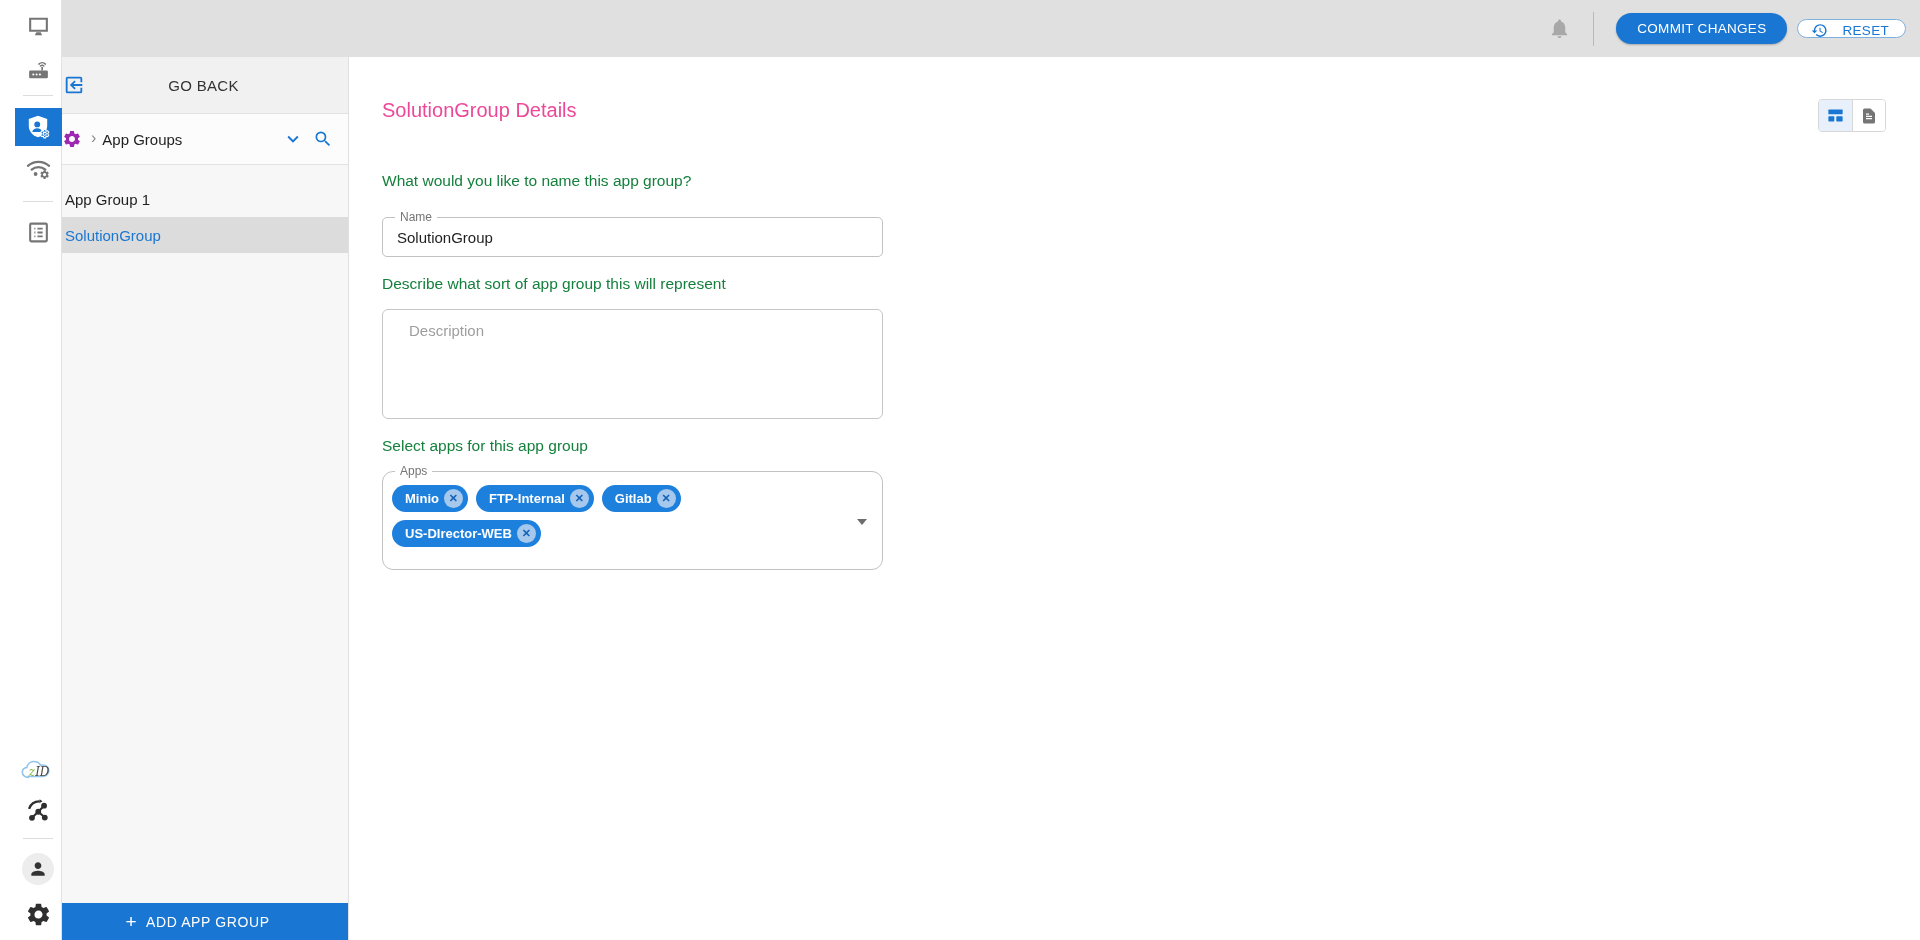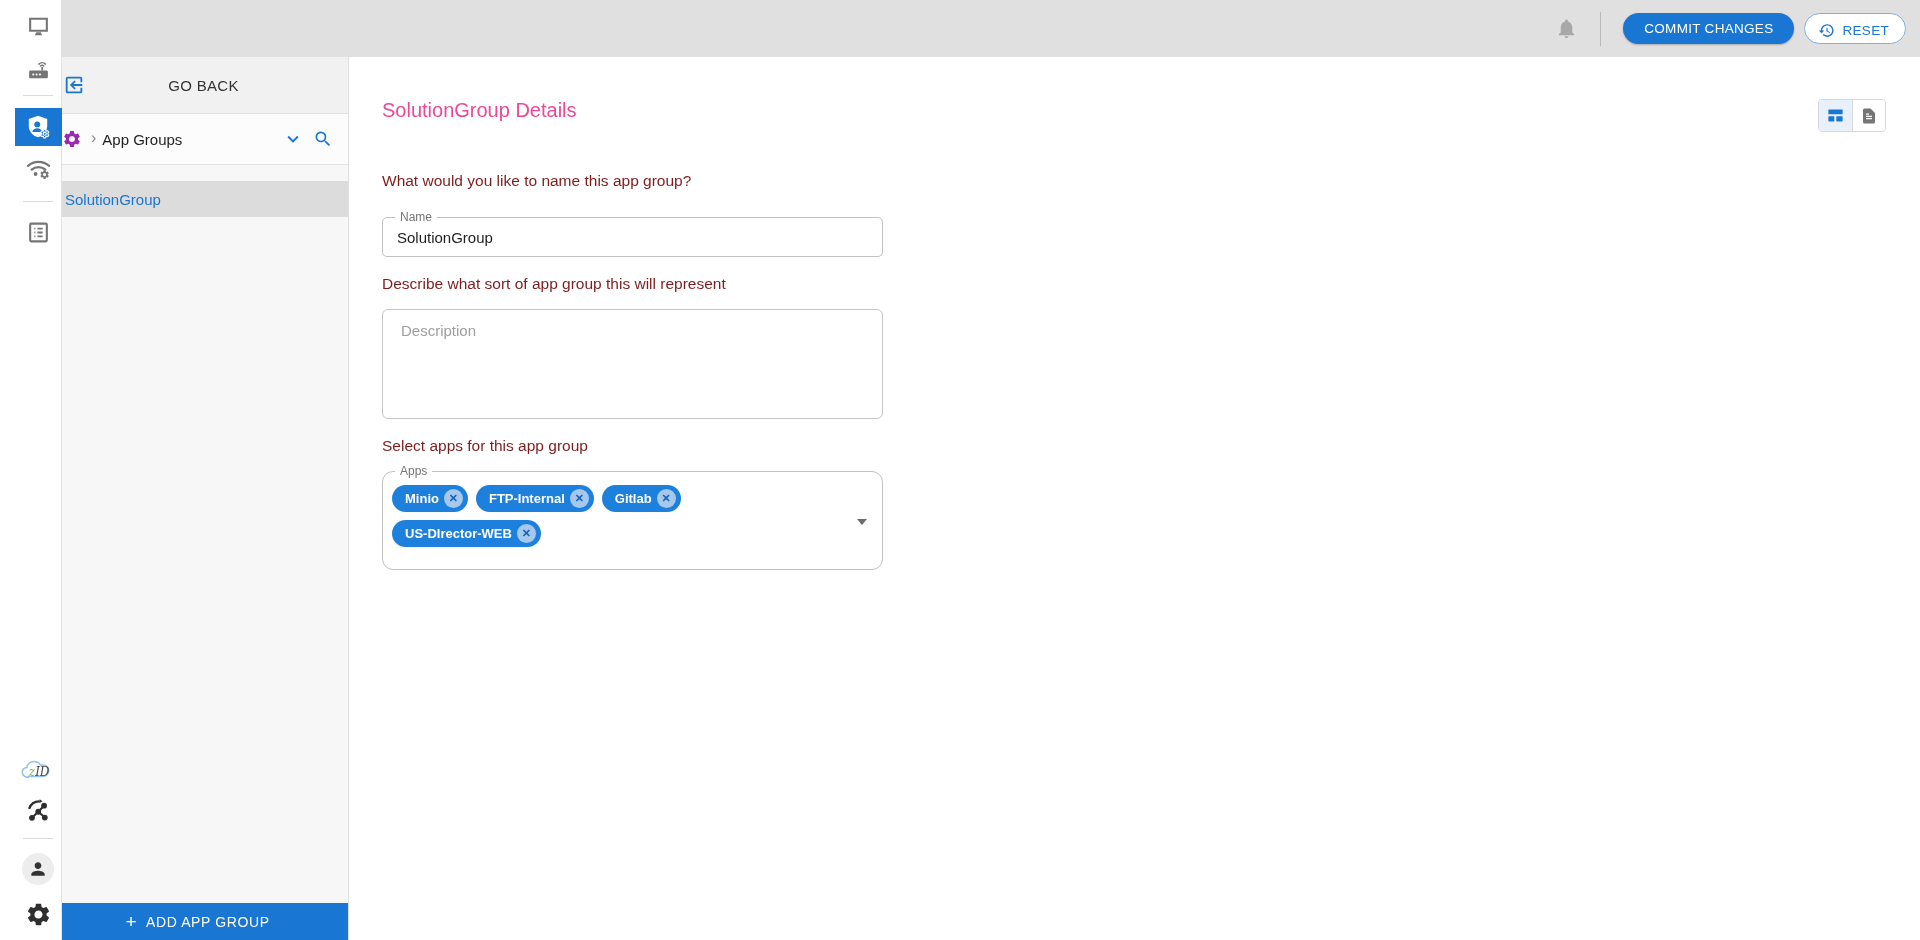--- a/index.html
+++ b/index.html
@@ -27,21 +27,21 @@
   .m-gear{margin-bottom:12px;}
   .avatar{width:32px;height:32px;border-radius:50%;background:#ededed;display:flex;align-items:center;justify-content:center;}
 
   
   .topbar{position:absolute;left:47px;top:0;right:0;height:57px;background:#e0e0e0;display:flex;align-items:center;z-index:4;}
   .tab{position:relative;height:100%;width:210px;display:flex;align-items:center;justify-content:center;color:var(--accent);font-size:14px;letter-spacing:.4px;cursor:pointer;white-space:nowrap;}
   .tab::after{content:"";position:absolute;left:0;right:0;bottom:0;height:3px;background:var(--accent);}
   .topbar-right{margin-left:auto;display:flex;align-items:center;padding-right:14px;}
   .vdiv{width:1px;height:34px;background:#b9b9b9;margin:0 22px;}
   .btn-commit{height:31px;border-radius:16px;background:var(--accent);color:#fff;border:none;padding:0 21px;font-size:13.5px;letter-spacing:.3px;display:flex;align-items:center;cursor:pointer;font-family:inherit;box-shadow:0 1px 2px rgba(0,0,0,.25);white-space:nowrap;}
-  .btn-reset{height:31px;border-radius:16px;background:#fff;color:var(--accent);border:1px solid #7fb1e0;padding:4px 16px 0 13px;font-size:13.5px;letter-spacing:.3px;display:flex;gap:7px;align-items:center;margin-left:10px;cursor:pointer;font-family:inherit;white-space:nowrap;}
+  .btn-reset{height:19px;border-radius:16px;background:#fff;color:var(--accent);border:1px solid #7fb1e0;padding:4px 16px 0 13px;font-size:13.5px;letter-spacing:.3px;display:flex;gap:14px;align-items:center;margin-left:10px;cursor:pointer;font-family:inherit;white-space:nowrap;}
 
   
   .sidebar{position:absolute;left:47px;top:57px;width:302px;bottom:0;background:#f7f7f7;border-right:1px solid #e0e0e0;}
   .goback{height:57px;background:#f1f1f1;border-bottom:1px solid #e2e2e2;position:relative;display:flex;align-items:center;justify-content:center;font-size:15px;color:#333;letter-spacing:.3px;cursor:pointer;padding-left:12px;}
   .goback .back-ic{position:absolute;left:16px;top:17px;}
   .crumb{height:51px;background:#fcfcfc;border-bottom:1px solid #e2e2e2;display:flex;align-items:center;padding:0 15px;}
   .crumb-sep{color:#8a8a8a;font-size:16px;margin:0 6px 2px 9px;}
   .crumb-label{font-size:15px;color:#1f1f1f;}
   .crumb-actions{margin-left:auto;display:flex;align-items:center;gap:9px;}
   .crumb-actions span{display:flex;cursor:pointer;}
@@ -53,27 +53,27 @@
 
   
   .main{position:absolute;left:350px;top:57px;right:0;bottom:0;background:#fff;padding:40px 34px 0 32px;}
   .main-header{display:flex;align-items:flex-start;justify-content:space-between;margin-bottom:40px;}
   .page-title{font-size:20px;font-weight:400;color:#ec4899;margin:0;line-height:26px;}
   .view-toggle{display:flex;border:1px solid #d7d7d7;border-radius:4px;overflow:hidden;margin-top:2px;}
   .vt-btn{width:33px;height:31px;display:flex;align-items:center;justify-content:center;background:#fff;cursor:pointer;}
   .vt-btn.active{background:#e8f1fb;}
   .vt-btn + .vt-btn{border-left:1px solid #d7d7d7;}
 
-  .q{font-size:15.5px;color:#7f1d1d;margin:0 0 16px;}
+  .q{font-size:15.5px;color:#15803d;margin:0 0 16px;}
   .field{position:relative;width:501px;margin-bottom:18px;background:#fff;}
   .outlined{border:1px solid #c2c2c2;border-radius:5px;}
   .name-field{height:40px;display:flex;align-items:center;margin-top:27px;}
   .name-field input{border:none;outline:none;font-size:15px;color:#1f1f1f;padding:0 14px;width:100%;background:transparent;font-family:inherit;}
   .notch{position:absolute;top:-8px;left:12px;background:#fff;padding:0 5px;font-size:12px;color:#757575;line-height:14px;}
-  .desc{width:501px;height:110px;border:1px solid #c6c6c6;border-radius:6px;padding:12px 18px;font-size:15px;font-family:inherit;color:#1f1f1f;resize:none;outline:none;margin:0 0 18px;display:block;background:#fff;}
+  .desc{width:501px;height:110px;border:1px solid #c6c6c6;border-radius:6px;padding:12px 26px;font-size:15px;font-family:inherit;color:#1f1f1f;resize:none;outline:none;margin:0 0 18px;display:block;background:#fff;}
   .desc::placeholder{color:#9e9e9e;}
   .apps-field{min-height:84px;padding:13px 44px 22px 9px;border-radius:11px;}
   .chips{display:flex;flex-wrap:wrap;gap:8px;max-width:310px;}
   .chip{height:27px;background:var(--chip);border-radius:14px;color:#fff;display:inline-flex;align-items:center;padding:0 5px 0 13px;font-size:13px;font-weight:bold;gap:5px;cursor:pointer;white-space:nowrap;}
   .chip-x{width:19px;height:19px;border-radius:50%;background:#a6c8ec;color:#1463b8;display:flex;align-items:center;justify-content:center;font-size:11px;font-weight:bold;}
   .caret{position:absolute;right:15px;top:50%;margin-top:-2px;width:0;height:0;border-left:5.5px solid transparent;border-right:5.5px solid transparent;border-top:6px solid #6d6d6d;cursor:pointer;}
 </style>
 </head>
 <body>
 
@@ -202,20 +202,21 @@
           </svg>
         </span>
       <span>
           <svg width="20" height="20" viewBox="0 0 24 24" fill="#1976d2">
             <path d="M15.5 14h-.79l-.28-.27A6.47 6.47 0 0 0 16 9.5 6.5 6.5 0 1 0 9.5 16c1.61 0 3.09-.59 4.23-1.57l.27.28v.79l5 4.99L20.49 19l-4.99-5zm-6 0C7.01 14 5 11.99 5 9.5S7.01 5 9.5 5 14 7.01 14 9.5 11.99 14 9.5 14z"></path>
           </svg>
         </span>
     </span>
   </div>
   <div class="list" id="group-list">
+      <div class="list-item">App Group 1</div>
       <div class="list-item selected">SolutionGroup</div>
     </div>
   <button class="add-btn">
     <span class="add-plus">+</span>
     <span>ADD APP GROUP</span>
   </button>
 </aside>
 
 <main class="main">
   <div class="main-header">

